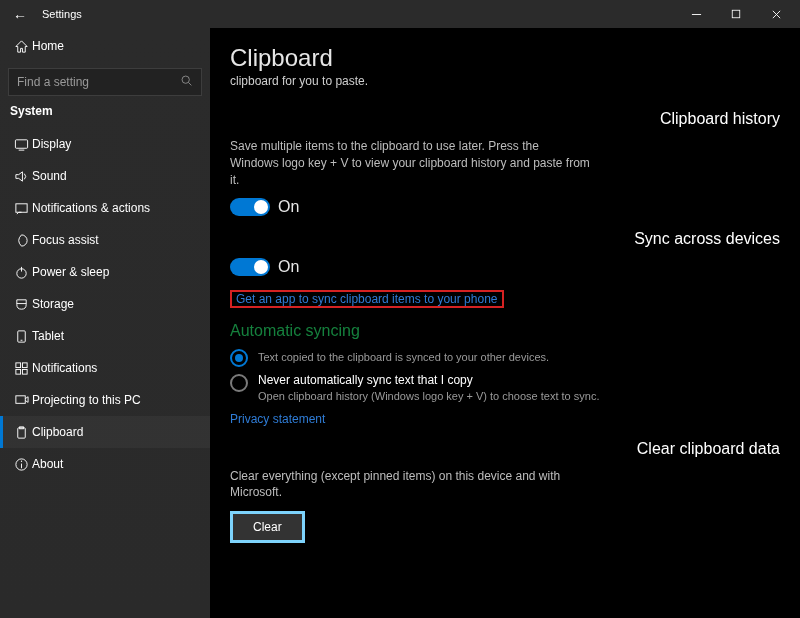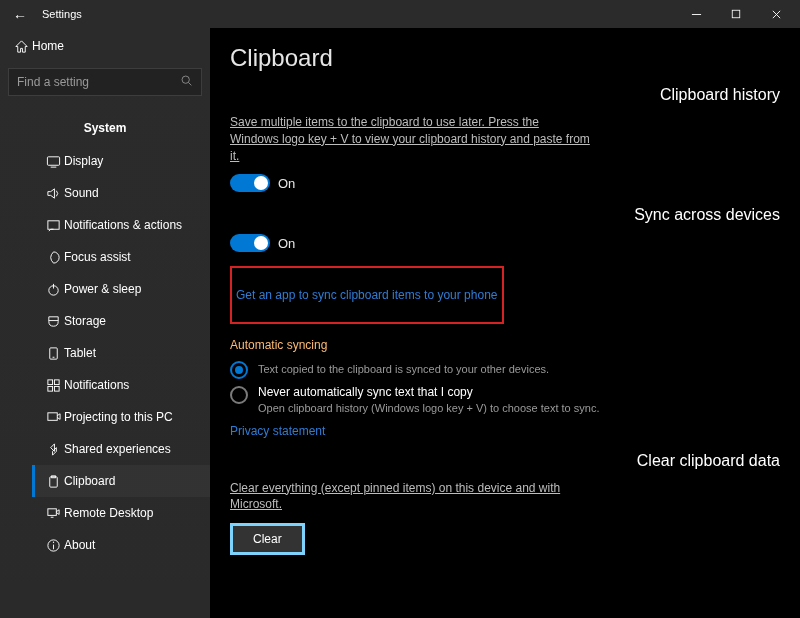--- a/index.html
+++ b/index.html
@@ -53,76 +53,76 @@
     font-size: 12px;
   }
   .home-row .icon, .sb-item .icon {
     width: 22px;
     display: inline-flex;
     justify-content: center;
     font-size: 14px;
     color: #fff;
   }
   .search-wrap {
-    margin: 6px 8px 21px 8px;
+    margin: 6px 8px 4px 8px;
     border: 1px solid #3d3d3d;
     height: 28px;
     display: flex;
     align-items: center;
     background: #222;
     padding: 0 8px;
   }
   .search-wrap input {
     flex: 1;
     background: transparent;
     border: none;
     outline: none;
     color: #fff;
     font-size: 12px;
   }
   .search-wrap input::placeholder { color: #9a9a9a; }
   .search-icon { color: #9a9a9a; font-size: 13px; }
-  .sb-heading { font-weight: 600; font-size: 12px; padding: 4px 10px 10px 10px; text-align: center; }
-  .sb-list { display:flex; flex-direction:column; overflow:hidden;padding-left:32px; }
+  .sb-heading { font-weight: 600; font-size: 12px; padding: 4px 10px 10px 10px; }
+  .sb-list { display:flex; flex-direction:column; overflow:hidden; }
   .sb-item { font-size: 12px; }
   .sb-item.active {
     background: rgba(255,255,255,0.04);
     border-left: 3px solid #0078d4;
     padding-left: 7px;
   }
   .main {
     flex: 1;
     background: #000;
     padding: 8px 20px 20px 20px;
     overflow-y: auto;
     color: #e6e6e6;
   }
   .page-title {
     font-size: 24px;
     font-weight: 400;
     margin: 8px 0 2px;
   }
   .page-sub { font-size: 12px; color:#cfcfcf; margin-bottom: 22px;}
   .section-h { font-size: 16px; font-weight: 400; margin: 14px 0 10px; color:#fff;text-align:right;}
-  .desc { font-size: 12px; color: #bdbdbd; max-width: 360px; margin-bottom: 10px; line-height: 1.4; text-decoration: underline;}
+  .desc { font-size: 12px; color: #bdbdbd; max-width: 360px; margin-bottom: 10px; line-height: 1.4;}
   .toggle-row { display:flex; align-items:center; gap:8px; margin-bottom:6px; }
   .toggle {
     width: 40px; height: 18px; border-radius: 9px;
     position: relative; cursor:pointer;
   }
   .toggle.on { background:#0078d4; }
   .toggle .knob {
     position:absolute; top:2px; width:14px; height:14px;
     border-radius:50%; background:#fff;
   }
   .toggle.on .knob { right:2px; }
-  .toggle-label { font-size:13px; color:#e6e6e6; }
+  .toggle-label { font-size:16px; color:#e6e6e6; }
   .link { color:#2f7cd6; font-size:12px; cursor:pointer; display:inline-block; }
-  .red-box { border: 2px solid #d52222; padding: 20px 4px; margin: 8px 0 10px; display:inline-block;}
-  .subhead { font-size:12px; color:#fdba74; margin-top:4px; margin-bottom:8px;}
+  .red-box { border: 2px solid #d52222; padding: 0 4px; margin: 8px 0 10px; display:inline-block;}
+  .subhead { font-size:16px; color:#15803d; margin-top:4px; margin-bottom:8px;}
   .radio-opt { display:flex; align-items:flex-start; gap:10px; margin: 6px 0; max-width: 420px; }
   .radio {
     width: 18px; height: 18px; border-radius: 50%;
     border: 2px solid #7a7a7a; flex-shrink:0; position:relative; cursor:pointer; margin-top:1px;
   }
   .radio.selected { border-color: #0078d4; }
   .radio.selected::after {
     content:""; position:absolute; top:3px; left:3px; width:8px; height:8px;
     background:#0078d4; border-radius:50%;
   }
@@ -265,62 +265,45 @@
           </div>
           <div class="sb-item">
             <span class="icon">
               <svg viewBox="0 0 16 16">
                 <rect x="2" y="3" width="10" height="8" fill="none" stroke="#fff"></rect>
                 <path d="M12 6 L15 4 L15 10 L12 8" fill="none" stroke="#fff"></path>
               </svg>
             </span>
             <span>Projecting to this PC</span>
           </div>
-          <div class="sb-item">
-            <span class="icon">
-              <svg viewBox="0 0 16 16">
-                <path d="M5 6 L9 2 L9 10 Z M11 6 L7 10 L7 14 L11 10 Z" fill="none" stroke="#fff"></path>
-              </svg>
-            </span>
-            <span>Shared experiences</span>
-          </div>
           <div class="sb-item active">
             <span class="icon">
               <svg viewBox="0 0 16 16">
                 <rect x="4" y="3" width="8" height="11" rx="1" fill="none" stroke="#fff"></rect>
                 <rect x="6" y="2" width="4" height="2" fill="none" stroke="#fff"></rect>
               </svg>
             </span>
             <span>Clipboard</span>
-          </div>
-          <div class="sb-item">
-            <span class="icon">
-              <svg viewBox="0 0 16 16">
-                <rect x="2" y="3" width="9" height="7" fill="none" stroke="#fff"></rect>
-                <path d="M11 6 L14 4 L14 9 L11 7" fill="none" stroke="#fff"></path>
-                <line x1="5" y1="12" x2="8" y2="12" stroke="#fff"></line>
-              </svg>
-            </span>
-            <span>Remote Desktop</span>
           </div>
           <div class="sb-item">
             <span class="icon">
               <svg viewBox="0 0 16 16">
                 <circle cx="8" cy="8" r="6" fill="none" stroke="#fff"></circle>
                 <line x1="8" y1="7" x2="8" y2="12" stroke="#fff"></line>
                 <circle cx="8" cy="4.5" r="0.7" fill="#fff"></circle>
               </svg>
             </span>
             <span>About</span>
           </div>
         </div>
     </div>
 
     <div class="main">
       <div class="page-title">Clipboard</div>
+      <div class="page-sub">clipboard for you to paste.</div>
 
       
       <div class="section-h">Clipboard history</div>
       <div class="desc">Save multiple items to the clipboard to use later. Press the Windows logo key + V to view your clipboard history and paste from it.</div>
       <div class="toggle-row">
         <div class="toggle on">
             <div class="knob"></div>
           </div>
         <span class="toggle-label">On</span>
       </div>

